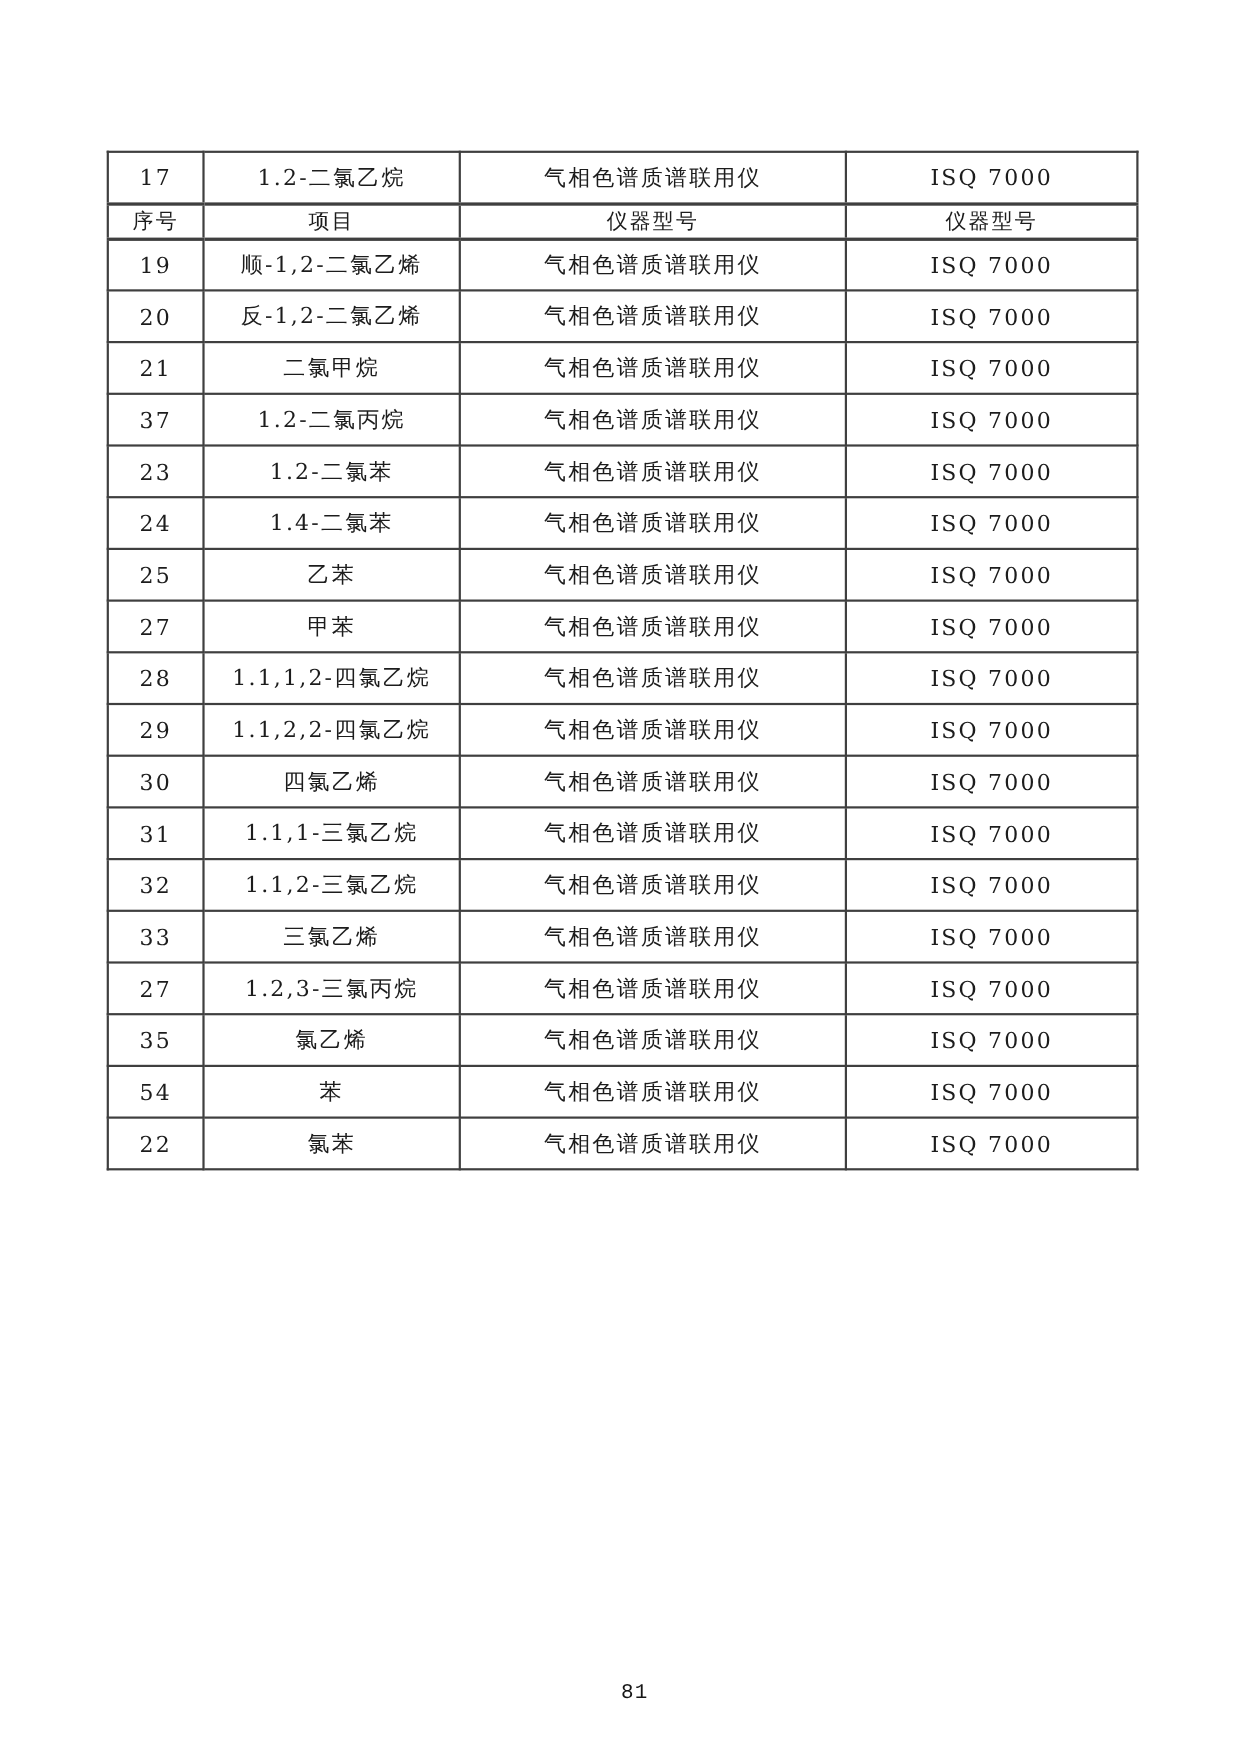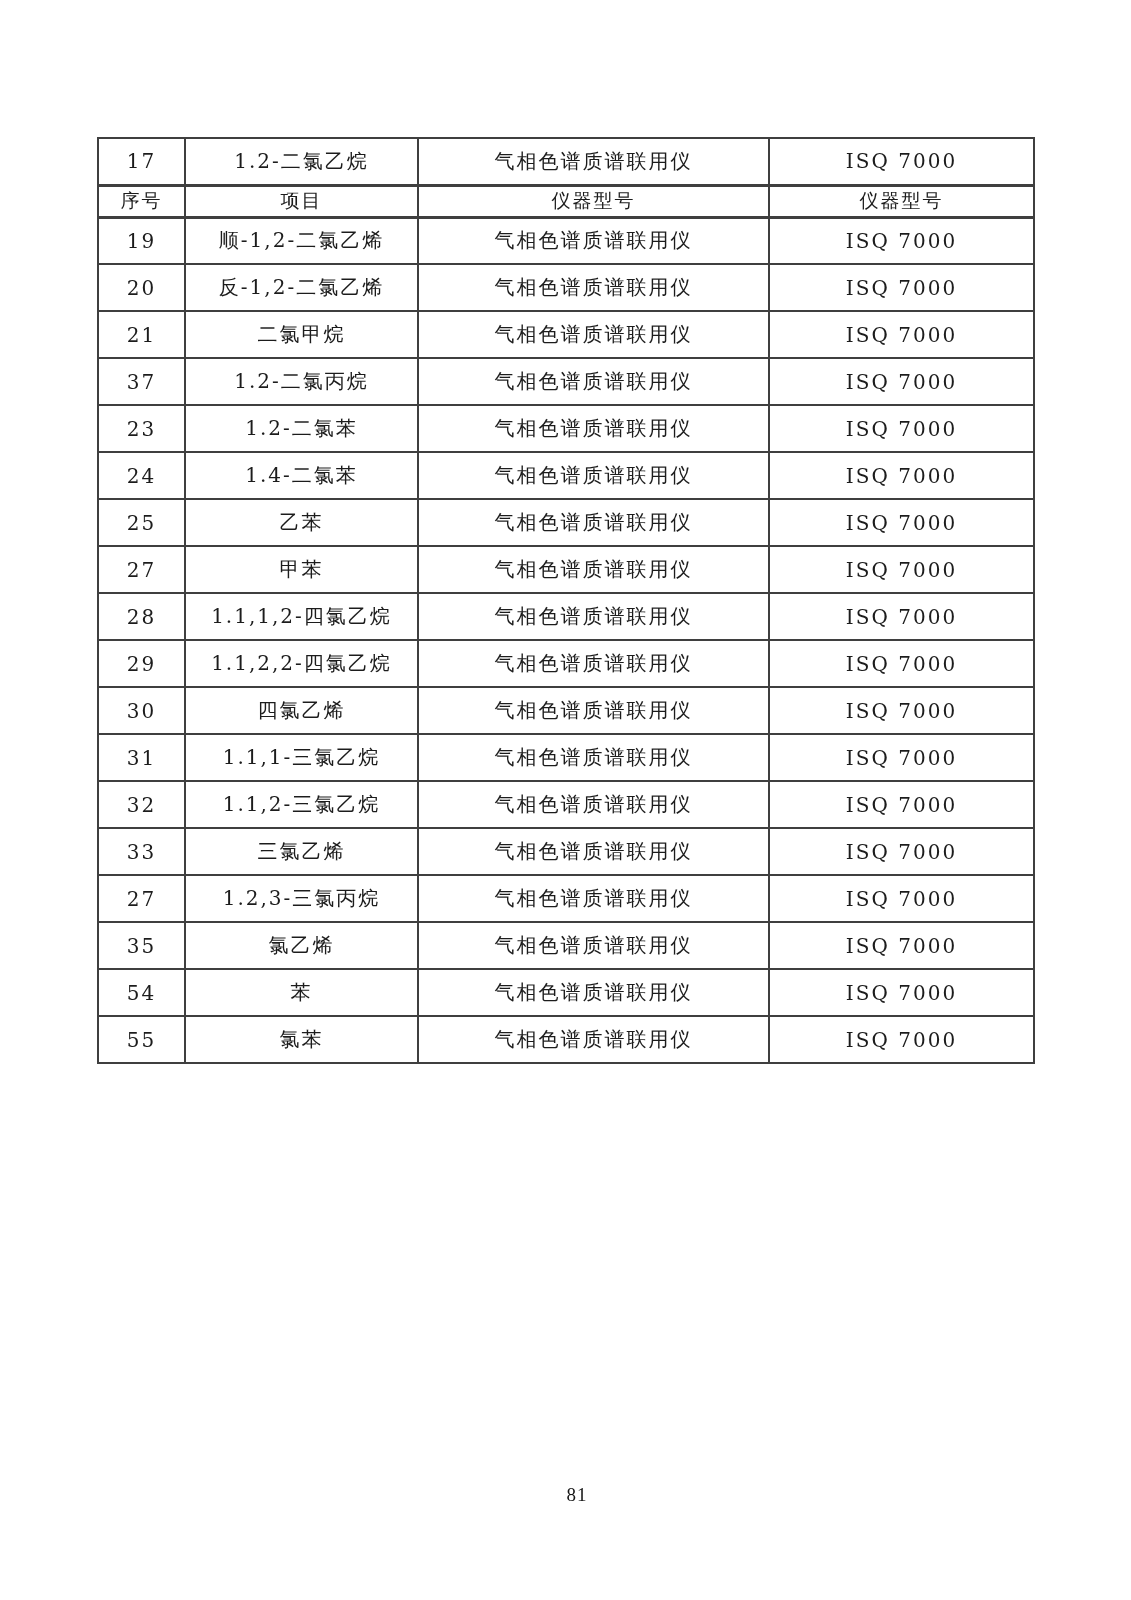--- a/index.html
+++ b/index.html
@@ -44,24 +44,24 @@
     border-top-width: 3px;
     border-bottom-width: 3px;
     font-size: 19px;
   }
   .col-no    { width: 87px;  }
   .col-item  { width: 233px; }
   .col-instr { width: 351px; }
   .col-model { width: 265px; }
   .page-number {
     position: absolute;
-    top: 1484px;
+    top: 1528px;
     left: 577px;
     transform: translateX(-50%);
-    font-family: Liberation Serif, serif;
+    font-family: Liberation Mono, monospace;
     font-size: 19px;
     color: #161616;
     letter-spacing: 1px;
   }
 </style>
 </head>
 <body>
 
 <div class="page">
 
@@ -181,21 +181,21 @@
           <td>气相色谱质谱联用仪</td>
           <td>ISQ 7000</td>
         </tr>
         <tr class="data-row">
           <td>54</td>
           <td>苯</td>
           <td>气相色谱质谱联用仪</td>
           <td>ISQ 7000</td>
         </tr>
         <tr class="data-row">
-          <td>55</td>
+          <td>22</td>
           <td>氯苯</td>
           <td>气相色谱质谱联用仪</td>
           <td>ISQ 7000</td>
         </tr>
       </tbody>
   </table>
 
   <div class="page-number">81</div>
 
 </div>

